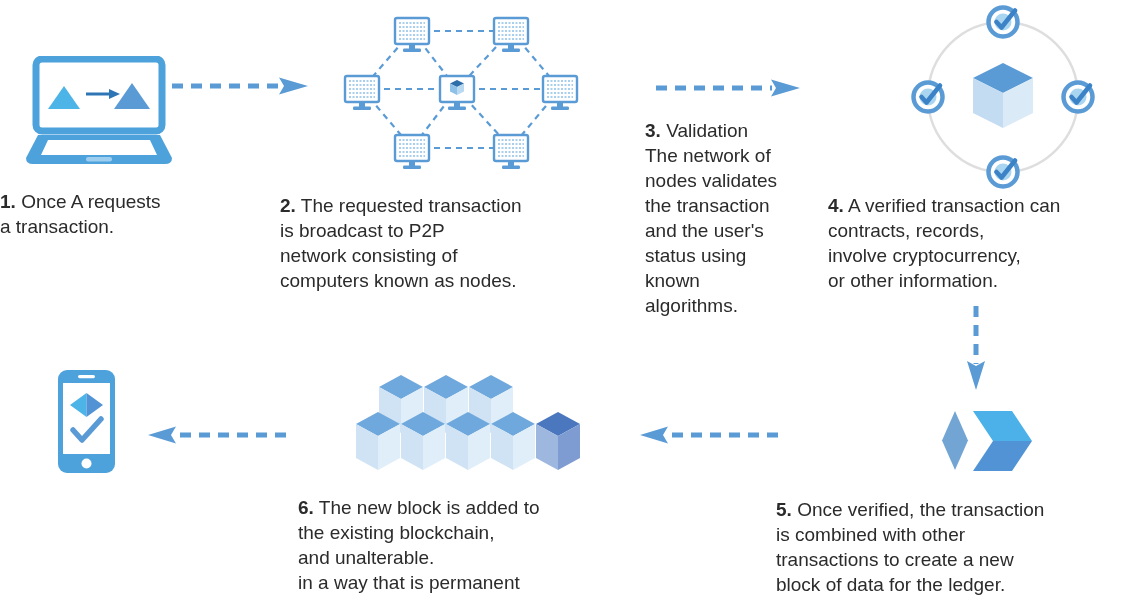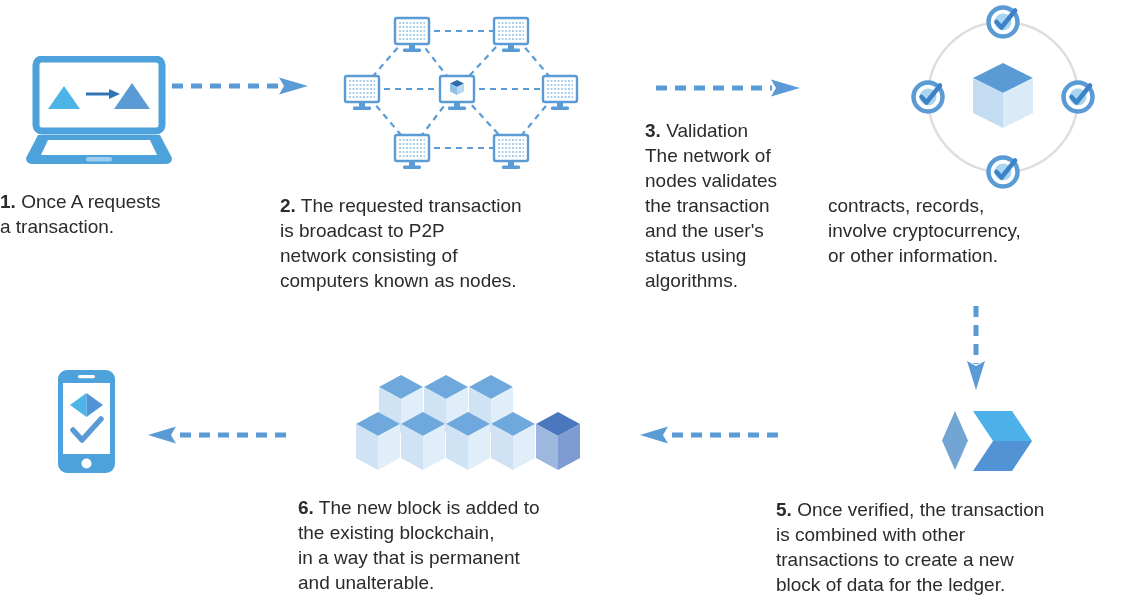--- a/index.html
+++ b/index.html
@@ -190,37 +190,39 @@
     <div>computers known as nodes.</div>
   </div>
 
   <div class="caption" style="left:645px;top:118px;width:160px">
     <div><span class="num">3.</span> <span>Validation</span></div>
     <div>The network of</div>
     <div>nodes validates</div>
     <div>the transaction</div>
     <div>and the user's</div>
     <div>status using</div>
+    <div>known</div>
     <div>algorithms.</div>
   </div>
 
   <div class="caption" style="left:828px;top:193px;width:298px">
+    <div><span class="num">4.</span> <span>A verified transaction can</span></div>
     <div>contracts, records,</div>
     <div>involve cryptocurrency,</div>
     <div>or other information.</div>
   </div>
 
   <div class="caption" style="left:776px;top:497px;width:308px">
     <div><span class="num">5.</span> <span>Once verified, the transaction</span></div>
     <div>is combined with other</div>
     <div>transactions to create a new</div>
     <div>block of data for the ledger.</div>
   </div>
 
   <div class="caption" style="left:298px;top:495px;width:322px">
     <div><span class="num">6.</span> <span>The new block is added to</span></div>
     <div>the existing blockchain,</div>
+    <div>and unalterable.</div>
     <div>in a way that is permanent</div>
-    <div>and unalterable.</div>
   </div>
 
 
 </div>
 
 </body></html>

